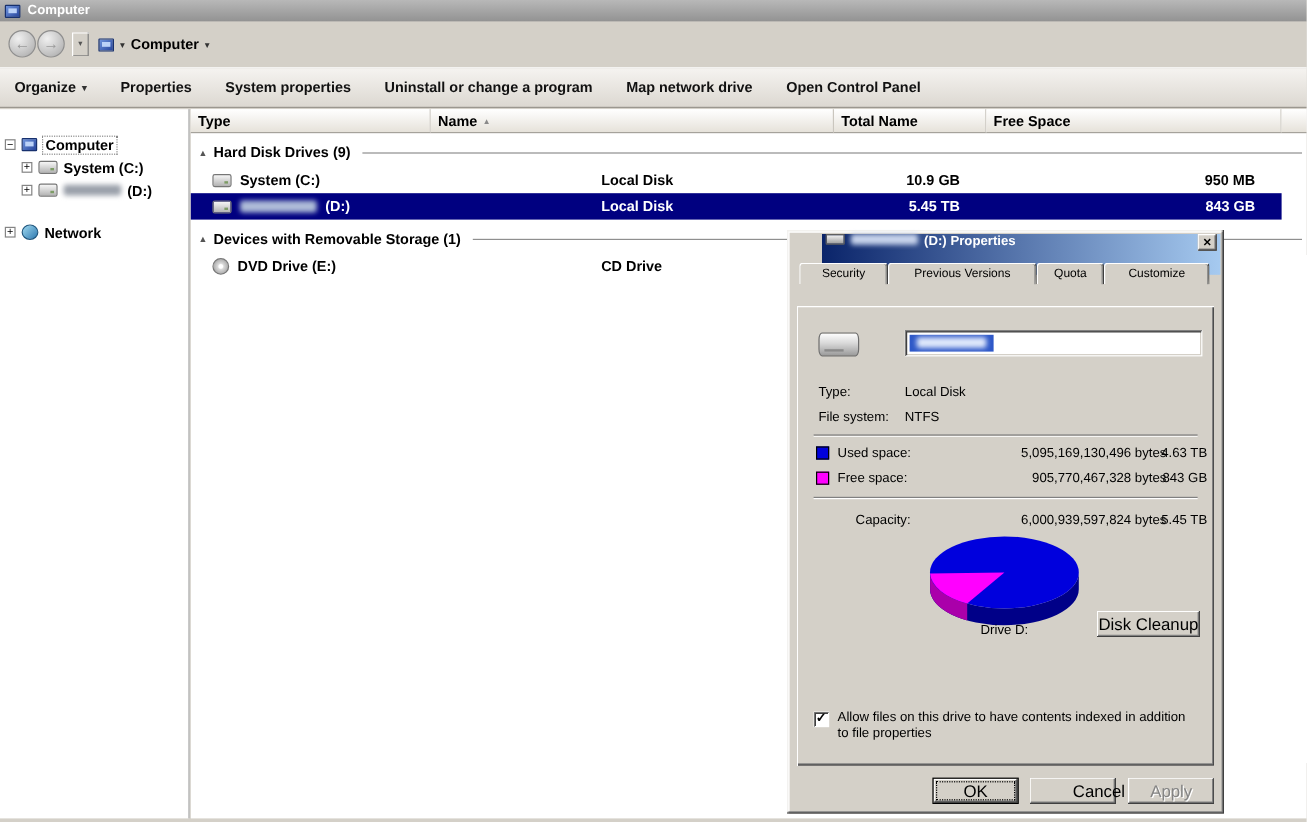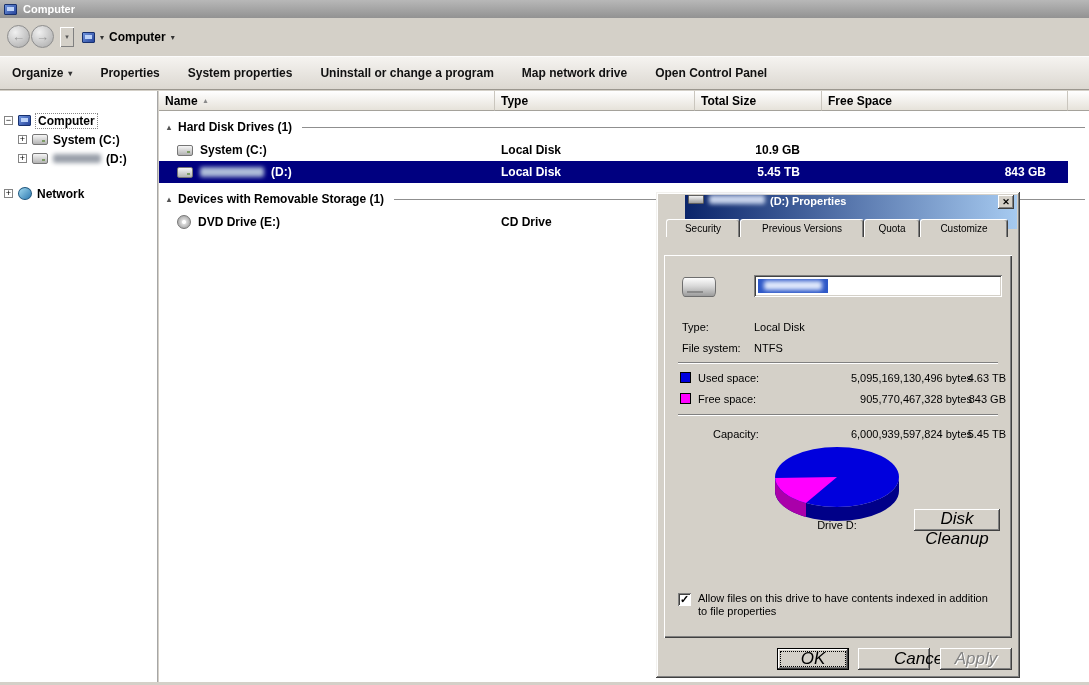--- a/index.html
+++ b/index.html
@@ -131,22 +131,22 @@
   .r-cap  { top:173px; }
   .sw { position:absolute; left:16px; top:0; width:11px; height:11px; border:1px solid #000; }
   .plabel { position:absolute; left:34px; }
   .plabel.cap { left:49px; }
   .pbytes { position:absolute; left:110px; width:198px; text-align:right; }
   .psize  { position:absolute; left:280px; width:62px; text-align:right; }
 
   .pie { position:absolute; left:108px; top:188px; width:130px; height:80px; }
   .pie-label { position:absolute; left:108px; top:264px; width:130px; text-align:center; }
 
-  .dlg-btn { position:absolute; height:22px; background:#d4d0c8; border:none; font-family:inherit; font-size:17px; color:#000;
-    box-shadow: inset -1px -1px 0 #404040, inset 1px 1px 0 #fff, inset -2px -2px 0 #808080; font-style: italic; }
+  .dlg-btn { position:absolute; height:22px; background:#d4d0c8; border:none; font-family:inherit; font-size:14px; color:#000;
+    box-shadow: inset -1px -1px 0 #404040, inset 1px 1px 0 #fff, inset -2px -2px 0 #808080; }
   .btn-cleanup { left:250px; top:254px; width:86px; }
   .btn-ok { left:121px; top:456px; width:72px; border:1px solid #000; outline:1px dotted #000; outline-offset:-4px; }
   .btn-cancel { left:202px; top:456px; width:72px;padding-left:36px; }
   .btn-apply { left:284px; top:456px; width:72px; color:#848484; text-shadow:1px 1px 0 #fff; }
 
   .checkbox-row { position:absolute; left:14px; top:337px; right:8px; display:flex; gap:7px; align-items:flex-start; }
   .checkbox { width:13px; height:13px; flex:none; background:#fff; margin-top:1px;
     box-shadow: inset 1px 1px 0 #808080, inset -1px -1px 0 #fff, inset 2px 2px 0 #404040;
     font-size:11px; line-height:12px; text-align:center; font-weight:bold; }
   .cb-text { font-size:11px; line-height:13px; max-width:302px; }
@@ -220,49 +220,50 @@
     </div>
     <div class="tree-row mt">
       <span class="expander">+</span>
       <span class="icon-network"></span>
       <span class="tree-label">Network</span>
     </div>
   </div>
 
   <div class="content">
     <div class="colheaders">
+      <div class="ch c-type">
+        <span>Type</span>
+      </div>
       <div class="ch c-name">
         <span>Name</span>
         <span class="sort">▴</span>
       </div>
-      <div class="ch c-type">
-        <span>Type</span>
-      </div>
       <div class="ch c-total">
-        <span>Total Size</span>
+        <span>Total Name</span>
       </div>
       <div class="ch c-free">
         <span>Free Space</span>
       </div>
       <div class="ch c-filler"></div>
     </div>
 
     <div class="group-header">
       <span class="group-arrow">▴</span>
-      <span>Hard Disk Drives (1)</span>
+      <span>Hard Disk Drives (9)</span>
       <div class="group-line"></div>
     </div>
 
     <div class="frow">
       <div class="cell-name">
         <span class="icon-drive"></span>
         <span>System (C:)</span>
       </div>
       <div class="cell-type">Local Disk</div>
       <div class="cell-total">10.9 GB</div>
+      <div class="cell-free">950 MB</div>
     </div>
 
     <div class="frow selected" style="background-color: rgb(0, 0, 128);">
       <div class="cell-name">
         <span class="icon-drive"></span>
         <span class="blur-blob blob-row"></span>
         <span>(D:)</span>
       </div>
       <div class="cell-type">Local Disk</div>
       <div class="cell-total">5.45 TB</div>

